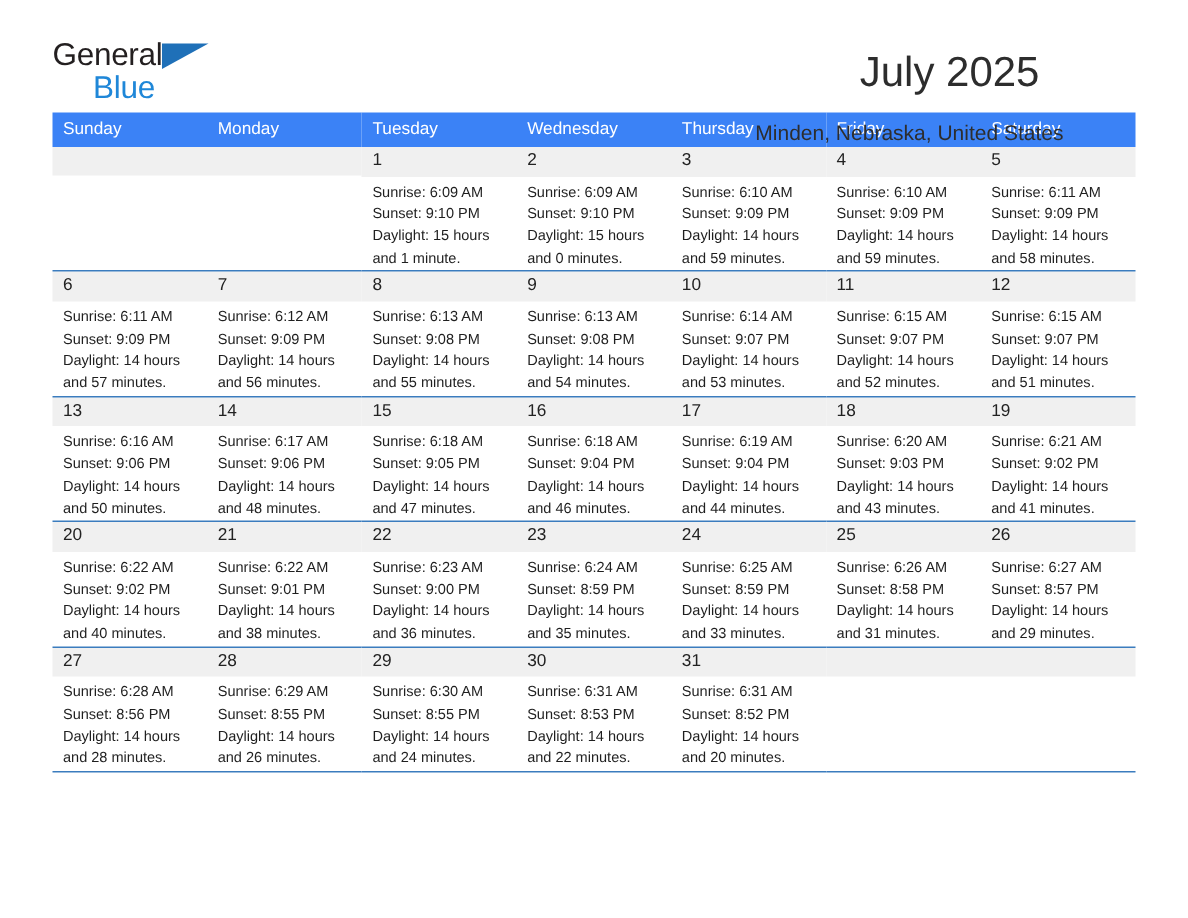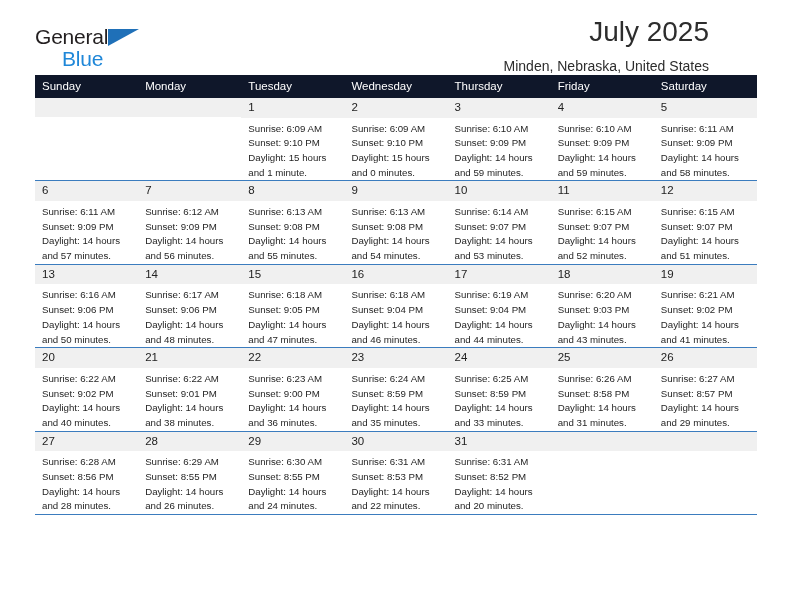--- a/index.html
+++ b/index.html
@@ -64,36 +64,36 @@
     position: absolute;
     right: 0;
     top: 16px;
     text-align: right;
   }
   .cal-title {
     font-size: 28px;
     color: #2d2d2d;
     line-height: 1.15;
     font-weight: normal;
-    margin: 0;
+    margin: 16px;
   }
   .cal-subtitle {
     font-size: 14px;
     color: #2d2d2d;
     margin-top: 10px;
   }
 
   
   .calendar {
     width: 722px;
     border-collapse: collapse;
     table-layout: fixed;
   }
   .calendar th {
-    background: #0f172a;
+    background: #3b82f6;
     color: #ffffff;
     font-size: 11.5px;
     font-weight: normal;
     text-align: left;
     padding: 5px 0 6px 7px;
     height: 12px;
   }
   .calendar td {
     vertical-align: top;
     padding: 0;

